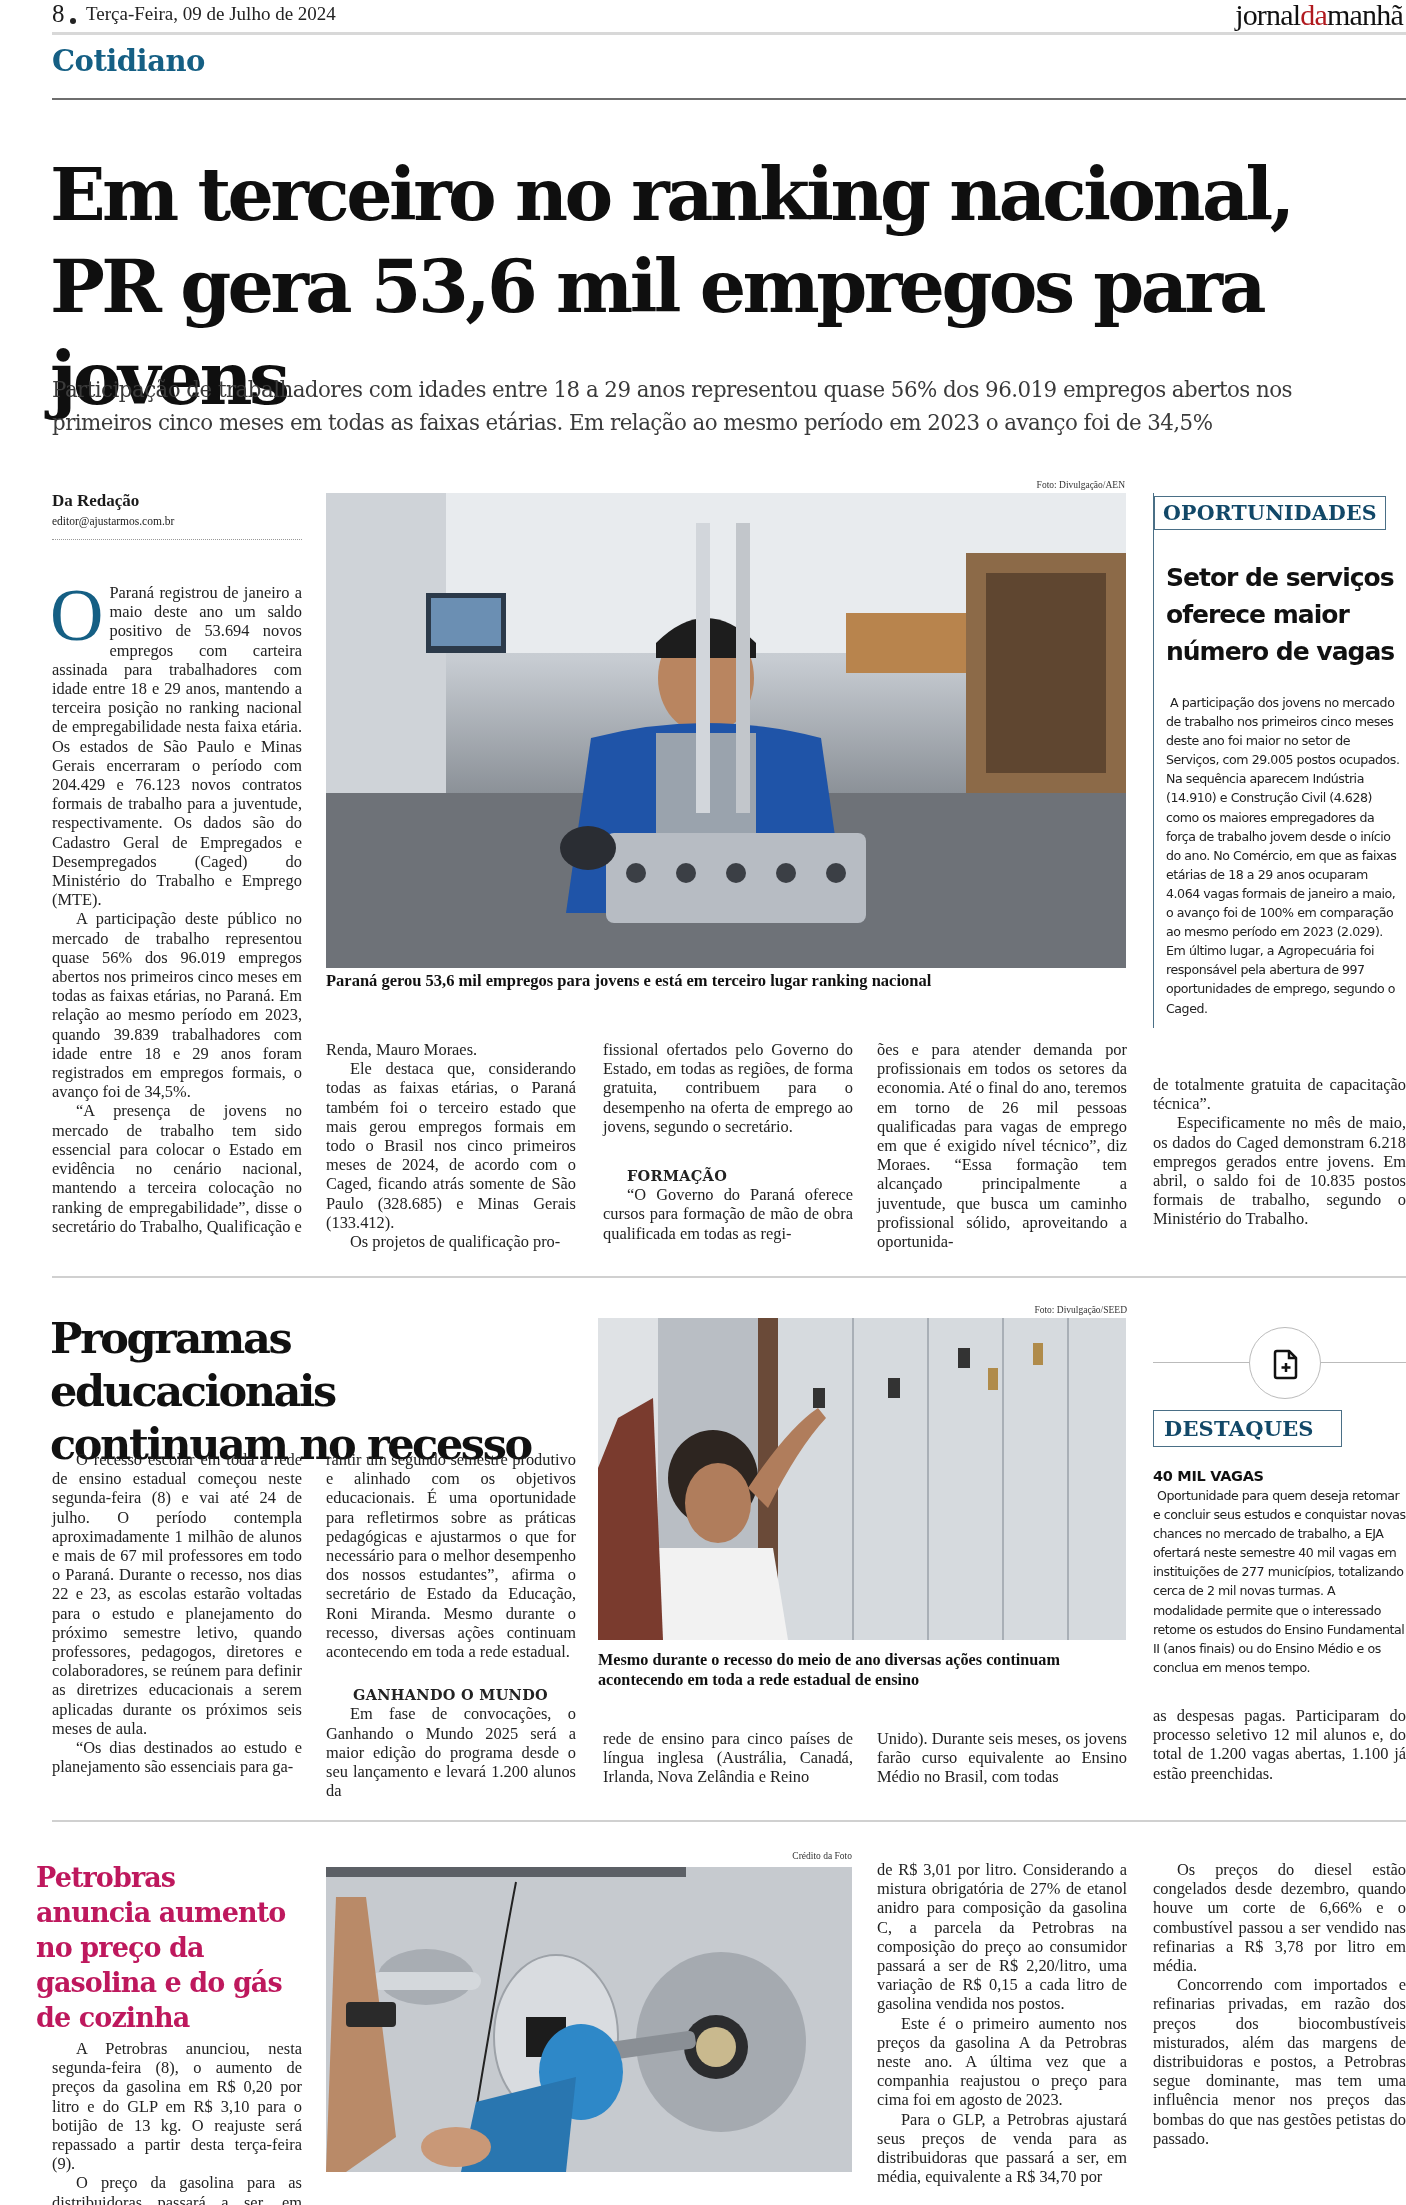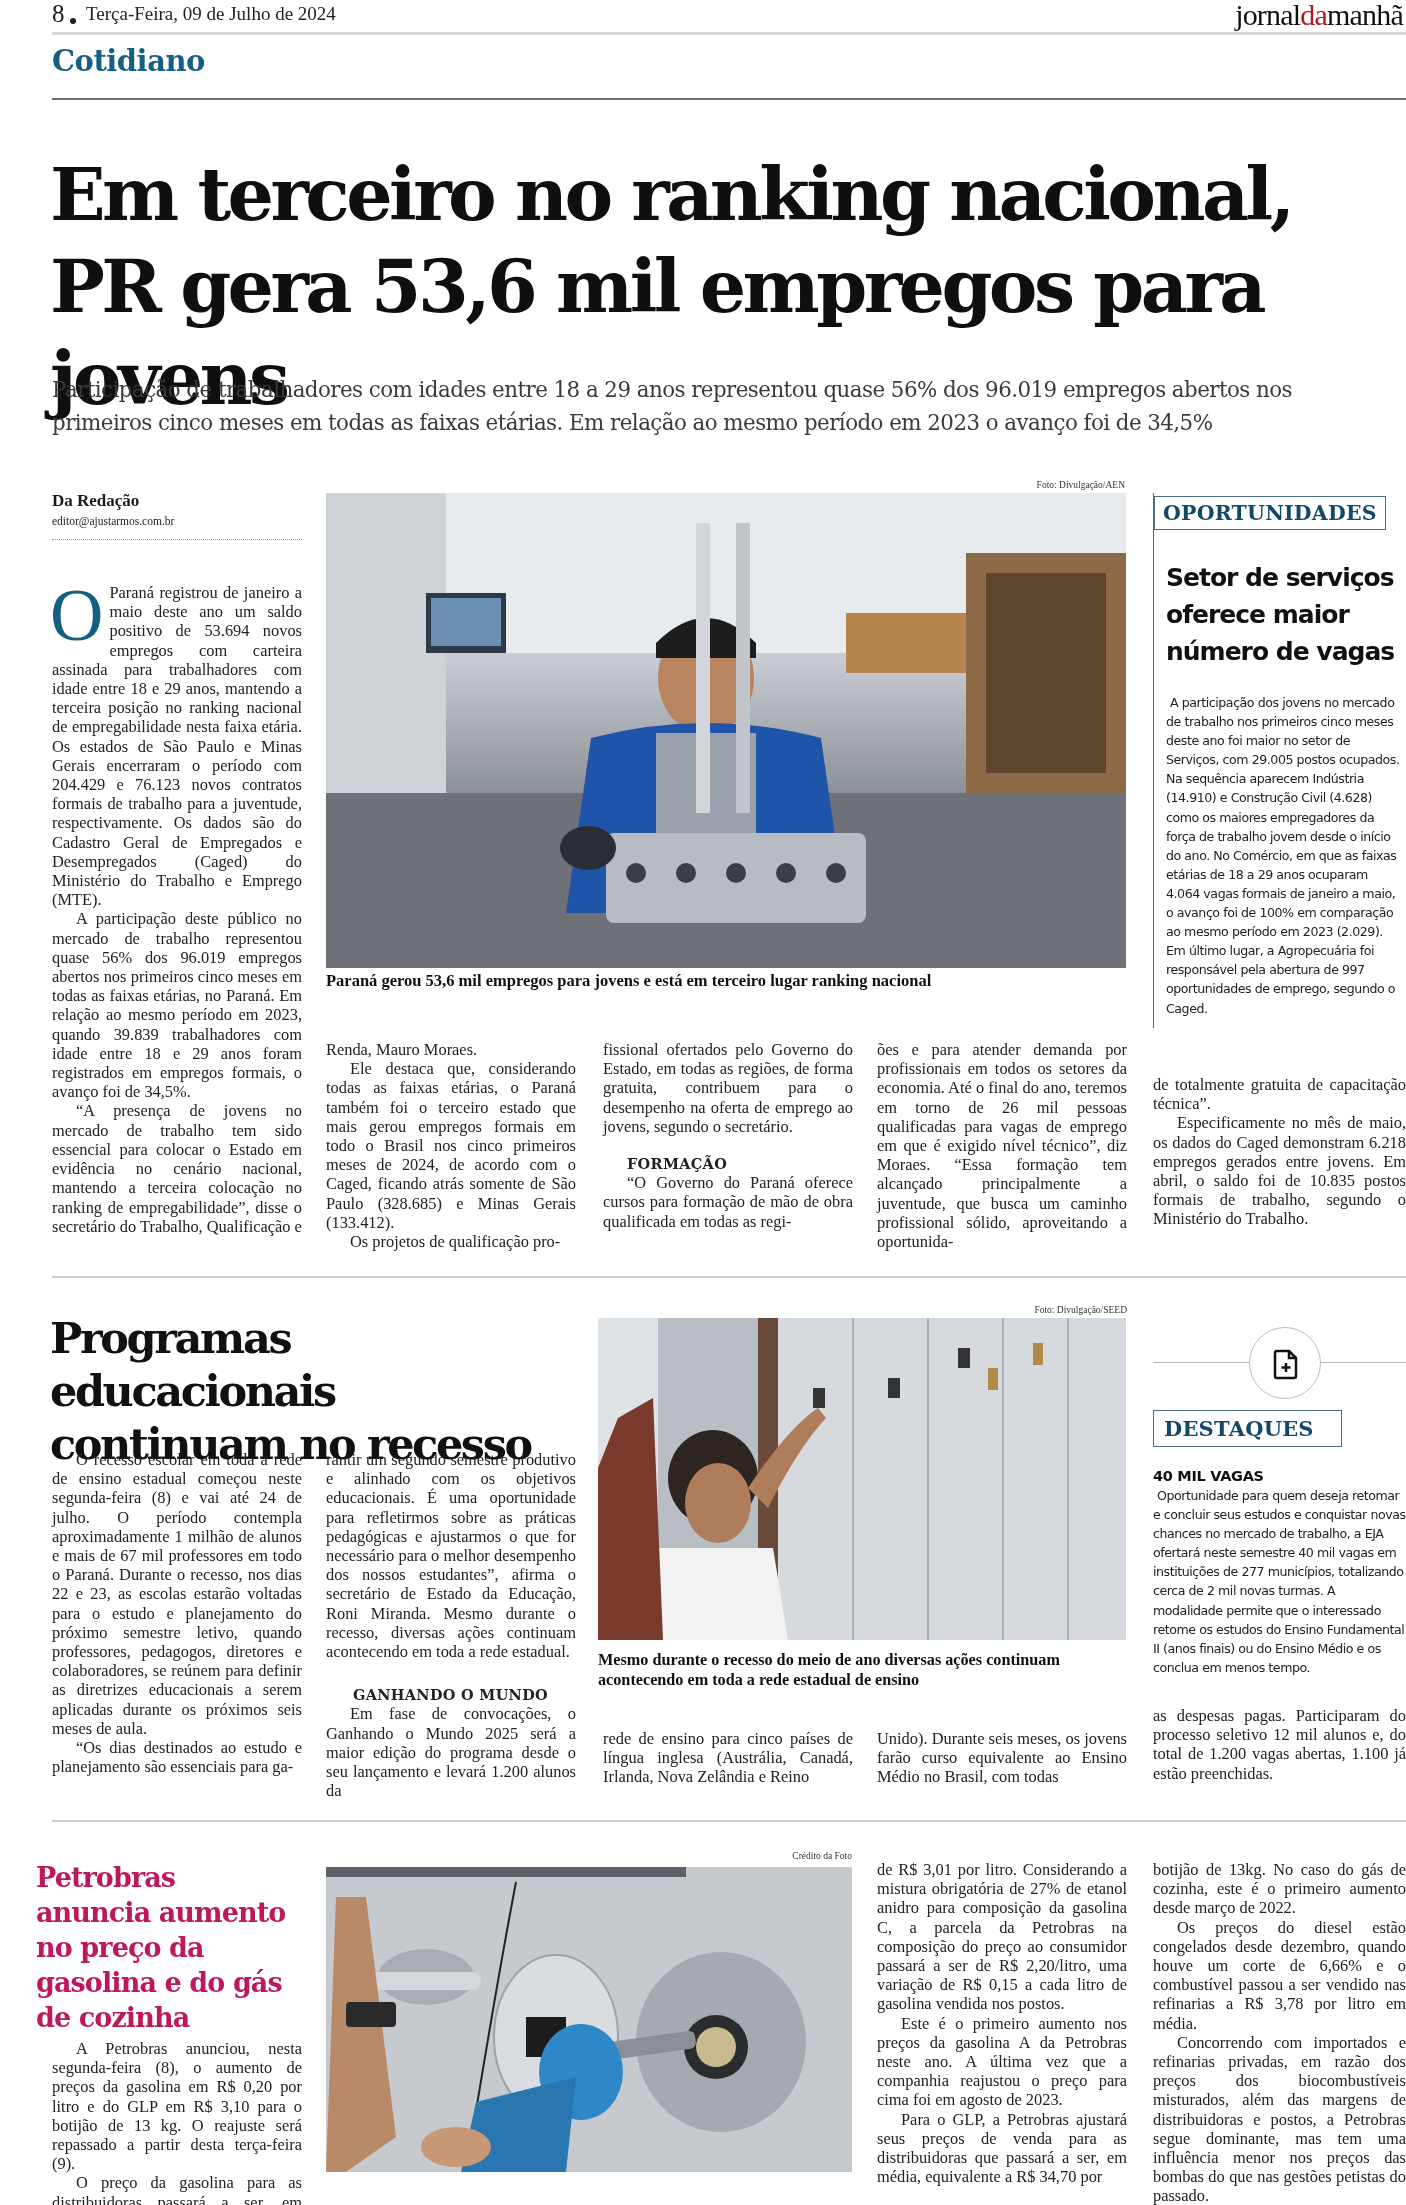--- a/index.html
+++ b/index.html
@@ -7,21 +7,21 @@
   body { position: relative; height: 2205px; overflow: hidden; font-family: "DejaVu Serif", serif; color: #1b1b1b; }
   .abs { position: absolute; }
   .body-text { font-family: "Liberation Serif", serif; font-size: 16.4px; line-height: 19.2px; color: #222; text-align: justify; }
   .body-text p { text-indent: 0; }
   .body-text p.ind { text-indent: 24px; }
   .side-text { font-family: "DejaVu Sans", sans-serif; font-size: 12.6px; line-height: 19.1px; color: #222; letter-spacing: -0.45px; }
   .rule { position: absolute; background: #cfcfcf; height: 2px; }
   .photo { position: absolute; overflow: hidden; }
   .credit { position: absolute; font-family: "Liberation Serif", serif; font-size: 9.5px; color: #333; text-align: right; }
   .caption { position: absolute; font-family: "Liberation Serif", serif; font-weight: bold; font-size: 16.5px; color: #111; line-height: 20px; }
-  .subhead { font-family: "DejaVu Serif", serif; font-weight: bold; font-size: 14.5px; letter-spacing: 0.3px; margin-top: 18px; }
+  .subhead { font-family: "DejaVu Serif", serif; font-weight: bold; font-size: 14.5px; letter-spacing: 0.3px; margin-top: 30px; }
   .tag-box { position: absolute; border: 1.5px solid #4a6f86; font-family: "DejaVu Serif", serif; font-weight: bold; color: #124868; font-size: 20px; letter-spacing: 0.2px; padding: 4px 8px; }
 </style>
 </head>
 <body>
 
 <div class="abs" style="left:52px;top:0;width:1354px;height:32px;">
   <span class="abs" style="left:0;top:0;font-family:'Liberation Serif',serif;font-size:25px;">8</span>
   <span class="abs" style="left:18px;top:18px;width:6px;height:6px;border-radius:50%;background:#222;"></span>
   <span class="abs" style="left:34px;top:3px;font-family:'Liberation Serif',serif;font-size:19px;color:#222;white-space:nowrap;">Terça-Feira, 09 de Julho de 2024</span>
 </div>
@@ -200,16 +200,15 @@
   </svg>
 </div>
 <div class="caption" style="left:326px;top:2179px;width:526px;margin-top:40px;">Reajuste anunciado ontem (8), será praticado a partir de hoje (9)</div>
 
 <div class="abs body-text" style="left:877px;top:1860px;width:250px;">
   <p>de R$ 3,01 por litro. Considerando a mistura obrigatória de 27% de etanol anidro para composição da gasolina C, a parcela da Petrobras na composição do preço ao consumidor passará a ser de R$ 2,20/litro, uma variação de R$ 0,15 a cada litro de gasolina vendida nos postos.</p>
   <p class="ind">Este é o primeiro aumento nos preços da gasolina A da Petrobras neste ano. A última vez que a companhia reajustou o preço para cima foi em agosto de 2023.</p>
   <p class="ind">Para o GLP, a Petrobras ajustará seus preços de venda para as distribuidoras que passará a ser, em média, equivalente a R$ 34,70 por</p>
 </div>
 <div class="abs body-text" style="left:1153px;top:1860px;width:253px;">
-  <p>botijão de 13kg. No caso do gás de cozinha, este é o primeiro aumento desde março de 2022.</p>
   <p class="ind">Os preços do diesel estão congelados desde dezembro, quando houve um corte de 6,66% e o combustível passou a ser vendido nas refinarias a R$ 3,78 por litro em média.</p>
   <p class="ind">Concorrendo com importados e refinarias privadas, em razão dos preços dos biocombustíveis misturados, além das margens de distribuidoras e postos, a Petrobras segue dominante, mas tem uma influência menor nos preços das bombas do que nas gestões petistas do passado.</p>
 </div>
 
 </body></html>

